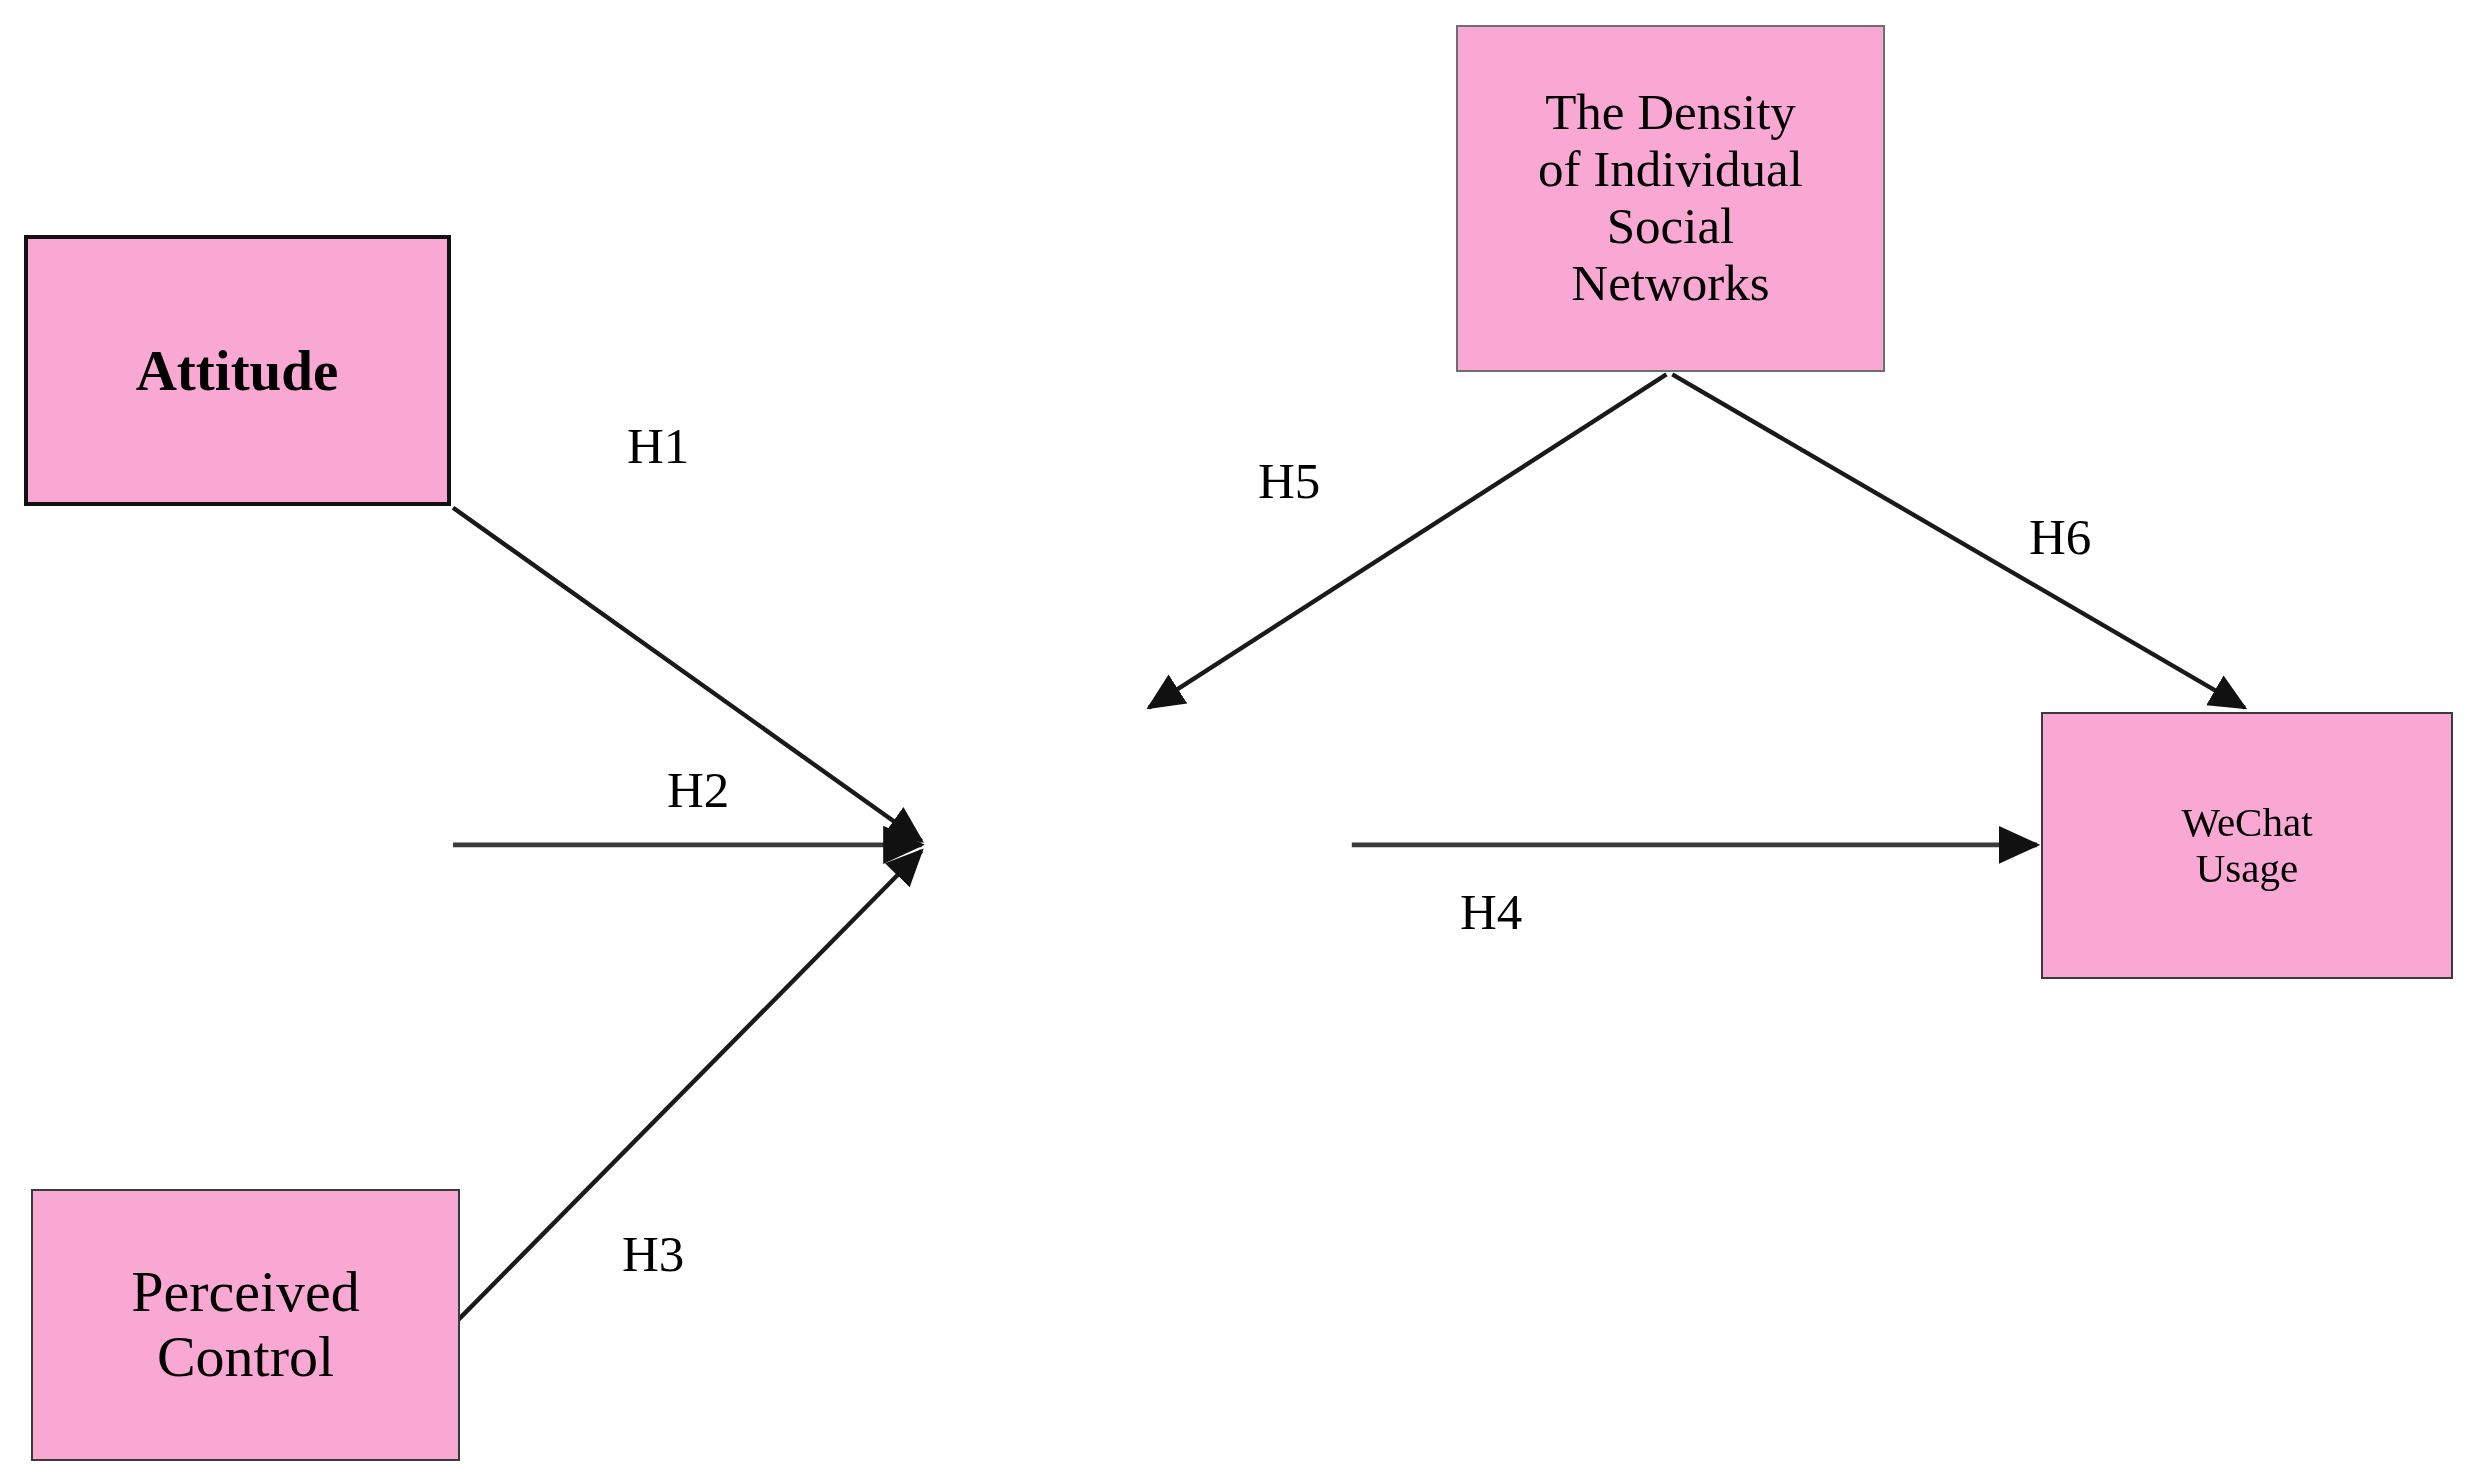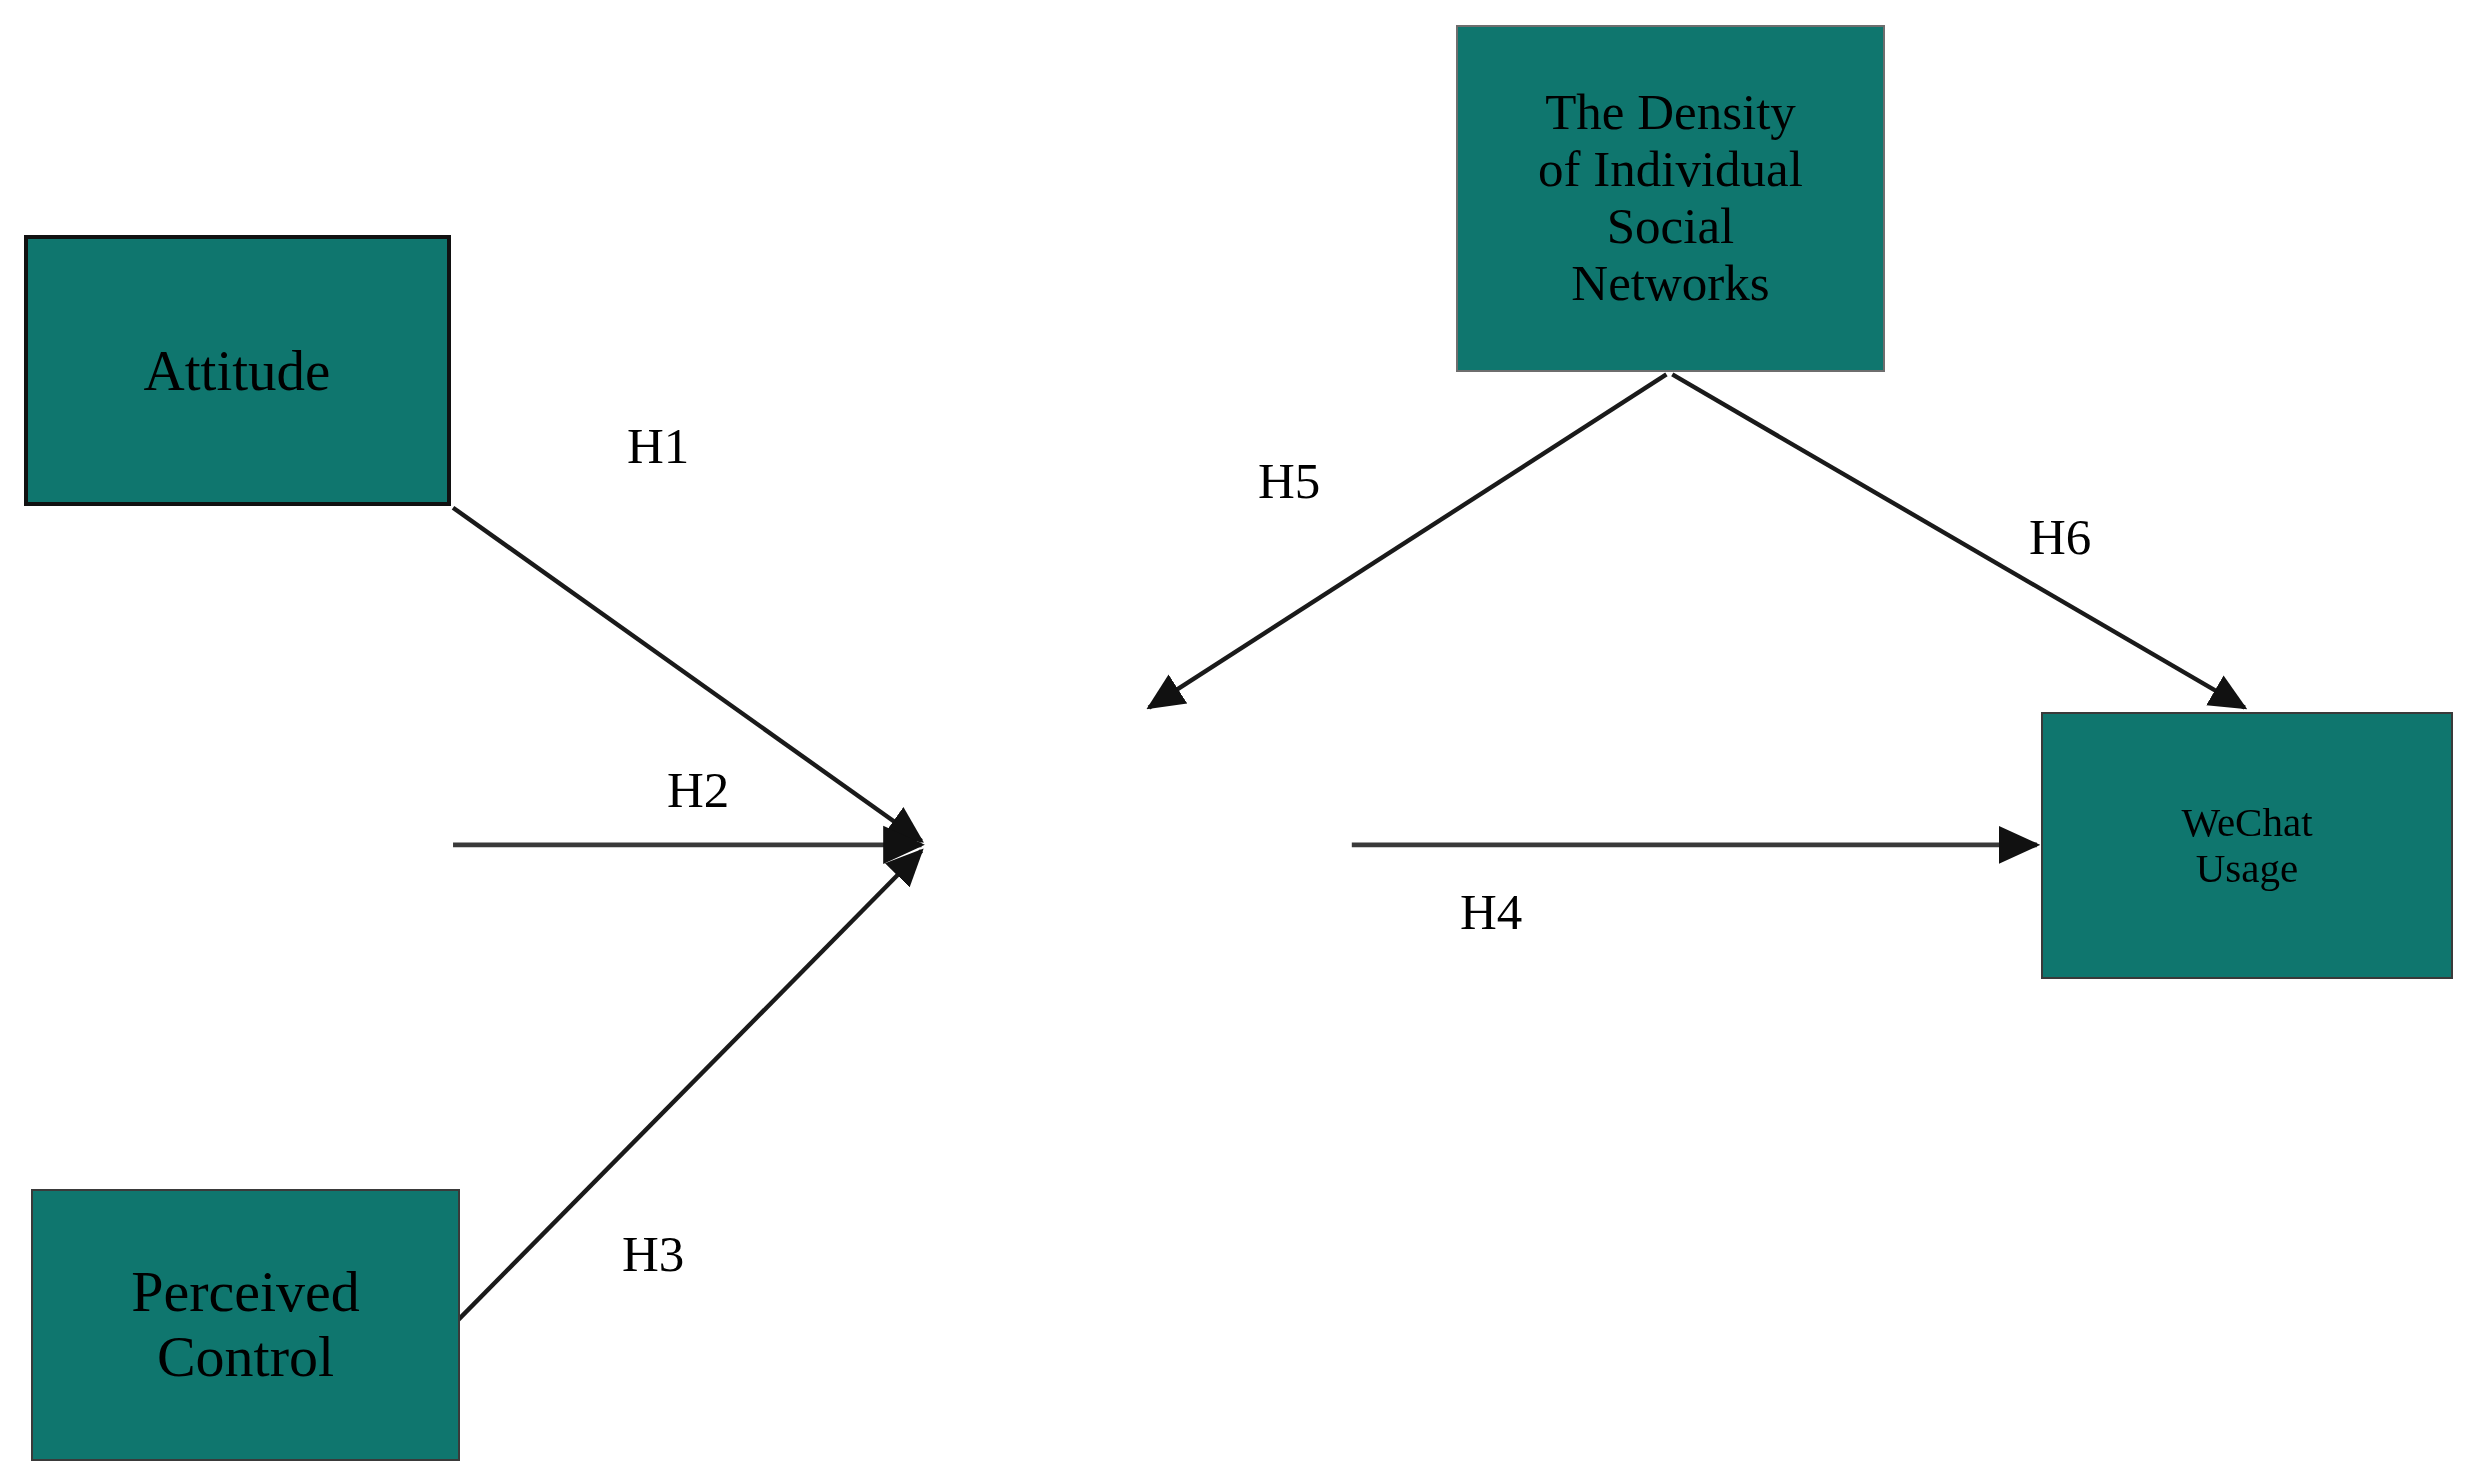--- a/index.html
+++ b/index.html
@@ -11,31 +11,32 @@
     position: relative;
     width: 2487px;
     height: 1479px;
     background: #ffffff;
     font-family: "Liberation Serif", "DejaVu Serif", serif;
     overflow: hidden;
   }
   .node {
     position: absolute;
     box-sizing: border-box;
-    background: #0f766e;
+    background: #f9a8d4;
     display: flex;
     align-items: center;
     justify-content: center;
     text-align: center;
     color: #000000;
     line-height: 1.12;
     white-space: pre-line;
   }
   .node-thick {
     border: 4.9px solid #111111;
+    font-weight: bold;
   }
   .node-medium {
     border: 2.9px solid #3a3a3a;
   }
   .node-thin {
     border: 2.9px solid #6e6e6e;
   }
   .edge-label {
     position: absolute;
     color: #000000;

